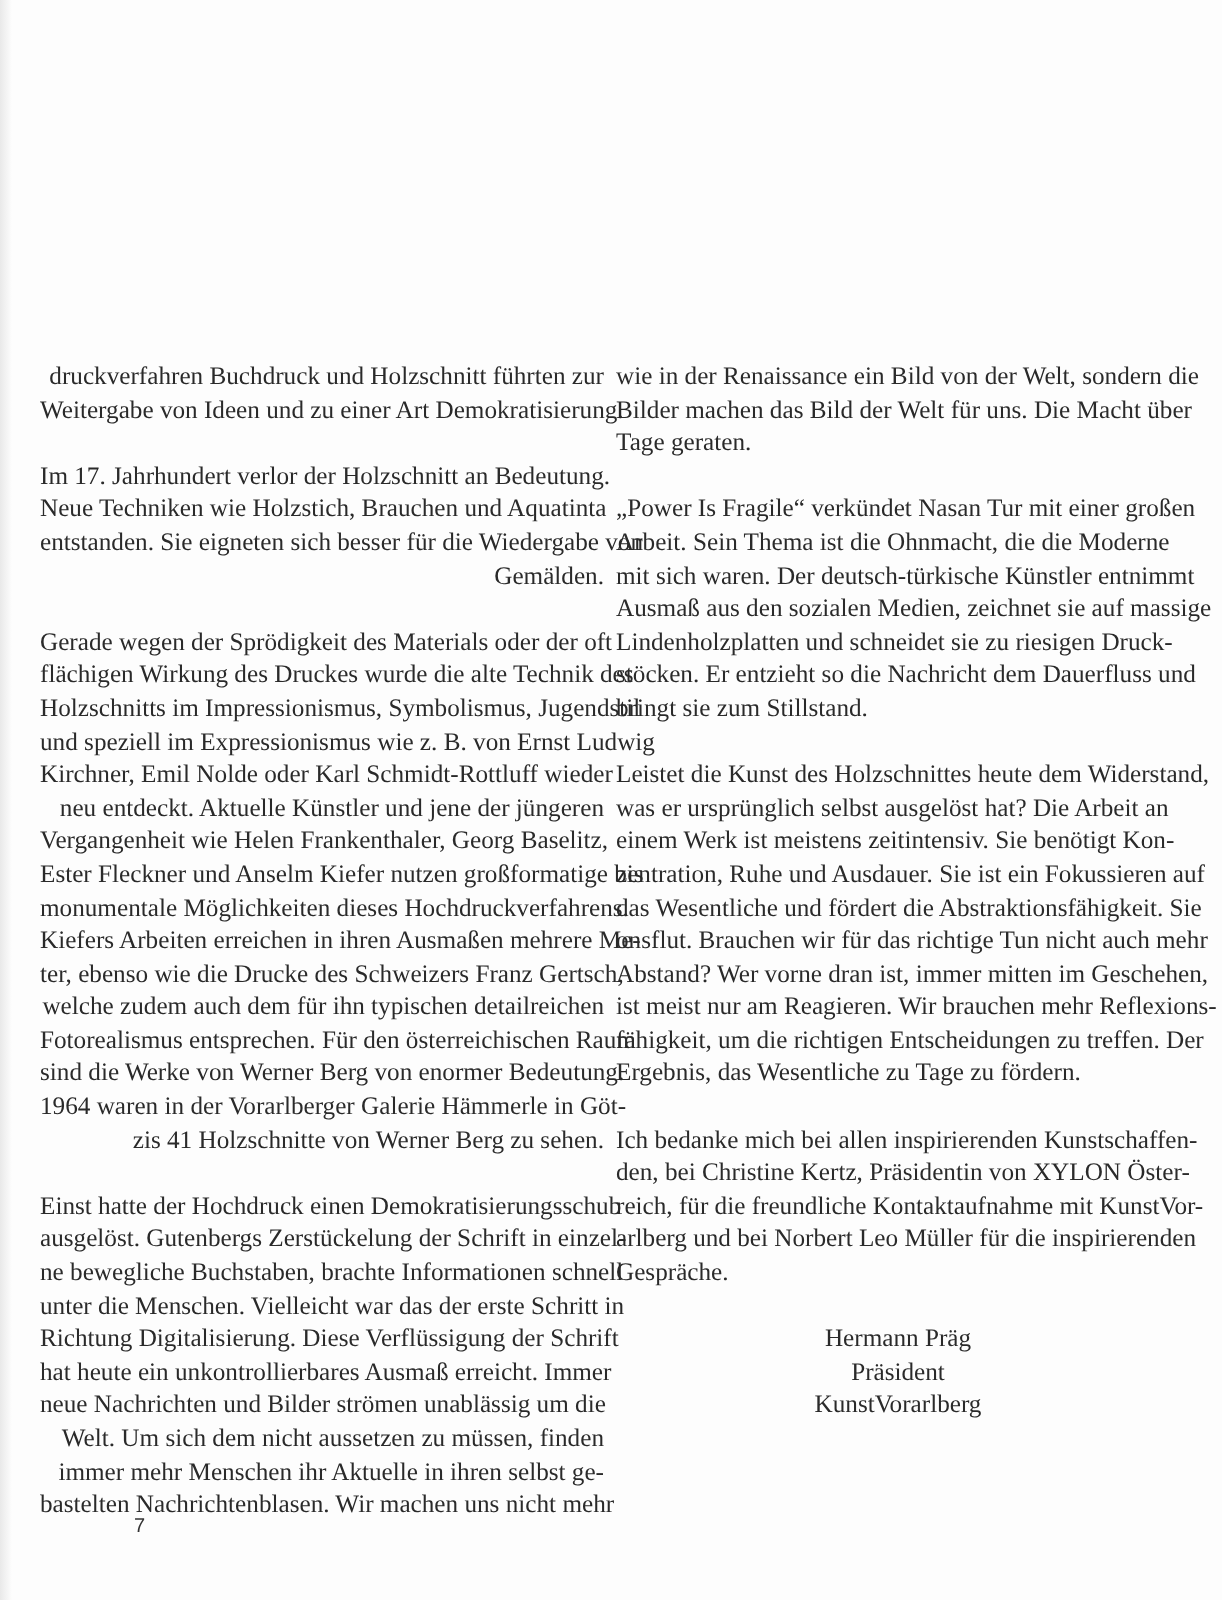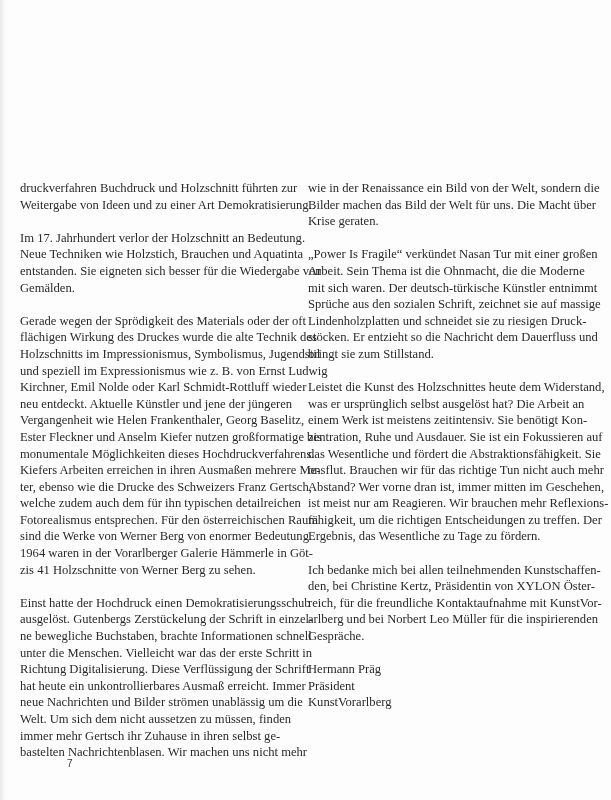--- a/index.html
+++ b/index.html
@@ -11,25 +11,25 @@
     position: relative;
   }
   .page-edge {
     position: absolute; left: 0; top: 0; width: 6px; height: 800px;
     background: linear-gradient(to right, #e9e9e9, #fdfdfd);
   }
   .column {
     position: absolute; top: 180px;
     font-size: 12.6px; line-height: 16.6px;
   }
-  .col-left { left: 20px; width: 282px; }
+  .col-left { left: 20px; width: 282px; text-align: right; }
   .col-right { left: 308px; width: 282px; font-family: Liberation Serif, serif; }
   .para { margin: 0 0 16.6px 0; }
   .line { display: block; white-space: nowrap; }
-  .signature { margin-top: 0; }
+  .signature { margin-top: 0; text-align: center; }
   .page-number {
     position: absolute; left: 67px; top: 758px;
     font-family: "Liberation Sans", "DejaVu Sans", sans-serif;
     font-size: 10px; color: #333;
   }
 </style>
 </head>
 <body>
 
 <div class="page-edge"></div>
@@ -65,53 +65,53 @@
     </p>
     <p class="para">
       <span class="line">Einst hatte der Hochdruck einen Demokratisierungsschub</span>
       <span class="line">ausgelöst. Gutenbergs Zerstückelung der Schrift in einzel-</span>
       <span class="line">ne bewegliche Buchstaben, brachte Informationen schnell</span>
       <span class="line">unter die Menschen. Vielleicht war das der erste Schritt in</span>
       <span class="line">Richtung Digitalisierung. Diese Verflüssigung der Schrift</span>
       <span class="line">hat heute ein unkontrollierbares Ausmaß erreicht. Immer</span>
       <span class="line">neue Nachrichten und Bilder strömen unablässig um die</span>
       <span class="line">Welt. Um sich dem nicht aussetzen zu müssen, finden</span>
-      <span class="line">immer mehr Gertsch ihr Zuhause in ihren selbst ge-</span>
+      <span class="line">immer mehr Menschen ihr Aktuelle in ihren selbst ge-</span>
       <span class="line">bastelten Nachrichtenblasen. Wir machen uns nicht mehr</span>
     </p>
   </div>
 <div class="column col-right" id="right-col">
     <p class="para">
       <span class="line">wie in der Renaissance ein Bild von der Welt, sondern die</span>
       <span class="line">Bilder machen das Bild der Welt für uns. Die Macht über</span>
-      <span class="line">Krise geraten.</span>
+      <span class="line">Tage geraten.</span>
     </p>
     <p class="para">
       <span class="line">„Power Is Fragile“ verkündet Nasan Tur mit einer großen</span>
       <span class="line">Arbeit. Sein Thema ist die Ohnmacht, die die Moderne</span>
       <span class="line">mit sich waren. Der deutsch-türkische Künstler entnimmt</span>
-      <span class="line">Sprüche aus den sozialen Schrift, zeichnet sie auf massige</span>
+      <span class="line">Ausmaß aus den sozialen Medien, zeichnet sie auf massige</span>
       <span class="line">Lindenholzplatten und schneidet sie zu riesigen Druck-</span>
       <span class="line">stöcken. Er entzieht so die Nachricht dem Dauerfluss und</span>
       <span class="line">bringt sie zum Stillstand.</span>
     </p>
     <p class="para">
       <span class="line">Leistet die Kunst des Holzschnittes heute dem Widerstand,</span>
       <span class="line">was er ursprünglich selbst ausgelöst hat? Die Arbeit an</span>
       <span class="line">einem Werk ist meistens zeitintensiv. Sie benötigt Kon-</span>
       <span class="line">zentration, Ruhe und Ausdauer. Sie ist ein Fokussieren auf</span>
       <span class="line">das Wesentliche und fördert die Abstraktionsfähigkeit. Sie</span>
       <span class="line">onsflut. Brauchen wir für das richtige Tun nicht auch mehr</span>
       <span class="line">Abstand? Wer vorne dran ist, immer mitten im Geschehen,</span>
       <span class="line">ist meist nur am Reagieren. Wir brauchen mehr Reflexions-</span>
       <span class="line">fähigkeit, um die richtigen Entscheidungen zu treffen. Der</span>
       <span class="line">Ergebnis, das Wesentliche zu Tage zu fördern.</span>
     </p>
     <p class="para">
-      <span class="line">Ich bedanke mich bei allen teilnehmenden Kunstschaffen-</span>
+      <span class="line">Ich bedanke mich bei allen inspirierenden Kunstschaffen-</span>
       <span class="line">den, bei Christine Kertz, Präsidentin von XYLON Öster-</span>
       <span class="line">reich, für die freundliche Kontaktaufnahme mit KunstVor-</span>
       <span class="line">arlberg und bei Norbert Leo Müller für die inspirierenden</span>
       <span class="line">Gespräche.</span>
     </p>
     <div class="signature">
       <span class="line">Hermann Präg</span>
       <span class="line">Präsident</span>
       <span class="line">KunstVorarlberg</span>
     </div>

